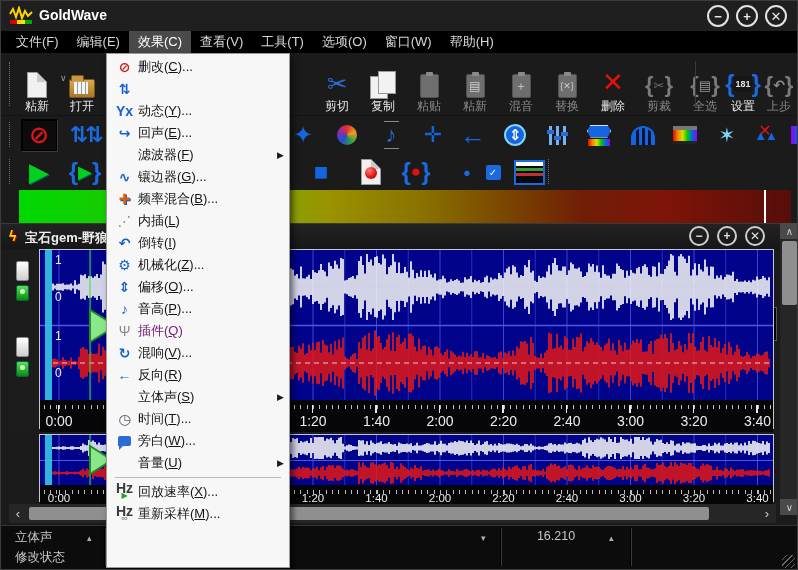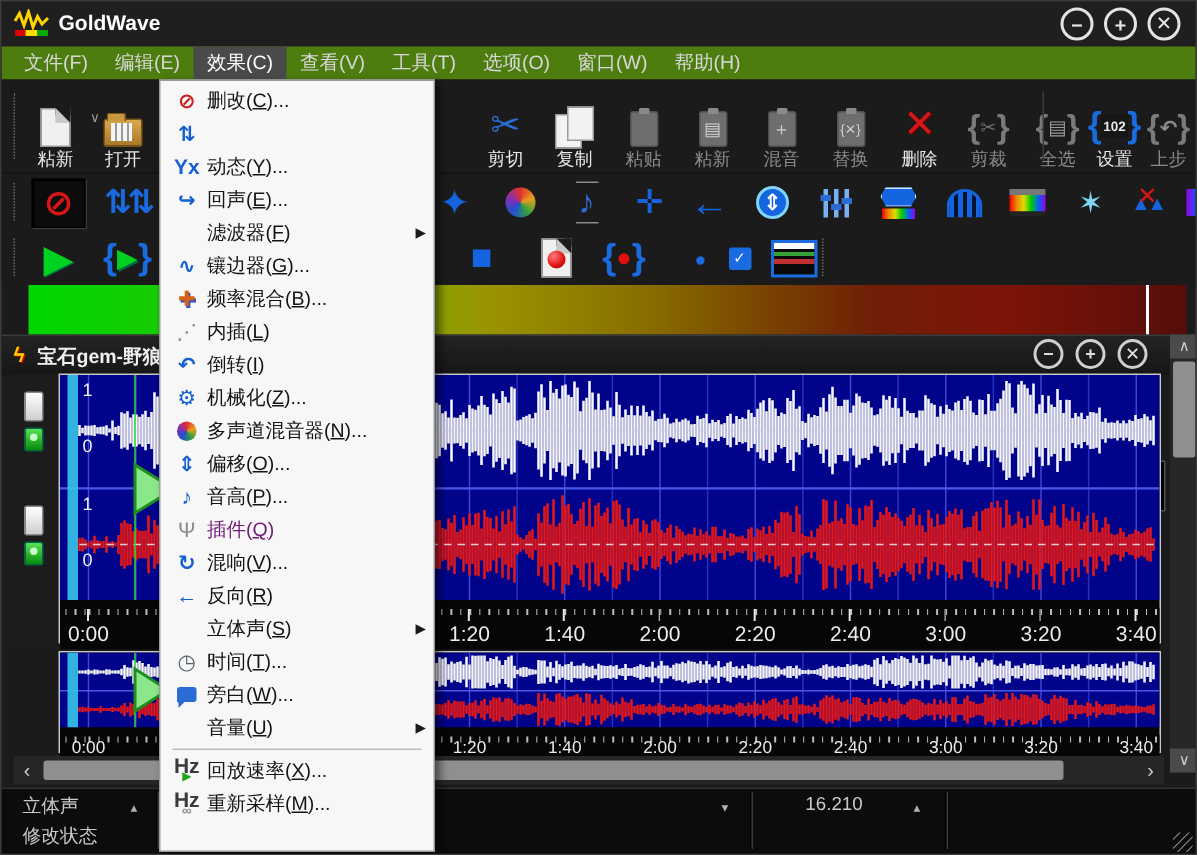--- a/index.html
+++ b/index.html
@@ -5,21 +5,21 @@
   html,body{margin:0;padding:0;background:#000;}
   #root{position:relative;width:798px;height:570px;background:#1b1b1b;overflow:hidden;
         font-family:"Liberation Sans","DejaVu Sans",sans-serif;border:1px solid #3c3c3c;box-sizing:border-box;}
   
   .titlebar{position:absolute;left:0;top:0;width:798px;height:30px;background:#1f1f1f;}
   .logo{position:absolute;left:8px;top:5px;width:24px;height:20px;}
   .app-title{position:absolute;left:38px;top:6px;font-size:14px;font-weight:bold;color:#fff;}
   .wbtn{position:absolute;top:4px;width:22px;height:22px;border:2px solid #e3e3e3;border-radius:50%;
         color:#e8e8e8;font-size:13px;font-weight:bold;display:flex;align-items:center;justify-content:center;box-sizing:border-box;background:transparent;}
   
-  .menubar{position:absolute;left:0;top:30px;width:798px;height:22px;background:#4d7c0f;display:flex;align-items:center;padding-left:6px;box-sizing:border-box;}
+  .menubar{position:absolute;left:0;top:30px;width:798px;height:22px;background:#000000;display:flex;align-items:center;padding-left:6px;box-sizing:border-box;}
   .mb-item{padding:2px 9px;font-size:13px;color:#d8d8d8;}
   .mb-item.active{background:#4a4a4a;color:#fff;}
   
   .tbrow{position:absolute;left:0;width:798px;background:#1b1b1b;}
   #row1{top:52px;height:62px;border-bottom:1px solid #141414;}
   #row2{top:115px;height:37px;border-bottom:1px solid #141414;}
   #row3{top:152px;height:37px;}
   .handle{position:absolute;left:8px;top:15%;height:70%;width:3px;border-left:1px dotted #6a6a6a;}
   .tb-cell{position:absolute;top:2px;width:46px;height:58px;display:flex;flex-direction:column;align-items:center;justify-content:flex-end;gap:2px;}
   .tb-cell .lbl{font-size:12px;color:#e8e8e8;line-height:13px;}
@@ -230,21 +230,21 @@
           <span class="lbl">剪裁</span>
         </div>
         <div class="tb-cell off" style="left: 681px;">
           <span class="xi xi-select-all-icon braced br-g">
             <span>▤</span>
           </span>
           <span class="lbl">全选</span>
         </div>
         <div class="tb-cell" style="left: 719px;">
           <span class="xi xi-settings-icon braced br-b">
-            <span>102</span>
+            <span>181</span>
           </span>
           <span class="lbl">设置</span>
         </div>
         <div class="tb-cell off" style="left: 755px;">
           <span class="xi xi-undo-step-icon braced br-g">
             <span>↶</span>
           </span>
           <span class="lbl">上步</span>
         </div>
       </div>
@@ -546,26 +546,20 @@
       </div>
       <div class="mi">
         <span class="ic mi-blue">↶</span>
         <span class="lb">倒转(<u>I</u>)</span>
       </div>
       <div class="mi">
         <span class="ic mi-blue">⚙</span>
         <span class="lb">机械化(<u>Z</u>)...</span>
       </div>
       <div class="mi">
-        <span class="ic mi-conic">
-          <i></i>
-        </span>
-        <span class="lb">多声道混音器(<u>N</u>)...</span>
-      </div>
-      <div class="mi">
         <span class="ic mi-blue">⇕</span>
         <span class="lb">偏移(<u>O</u>)...</span>
       </div>
       <div class="mi">
         <span class="ic mi-blue">♪</span>
         <span class="lb">音高(<u>P</u>)...</span>
       </div>
       <div class="mi disabled">
         <span class="ic mi-gray">Ψ</span>
         <span class="lb">插件(<u>Q</u>)</span>

